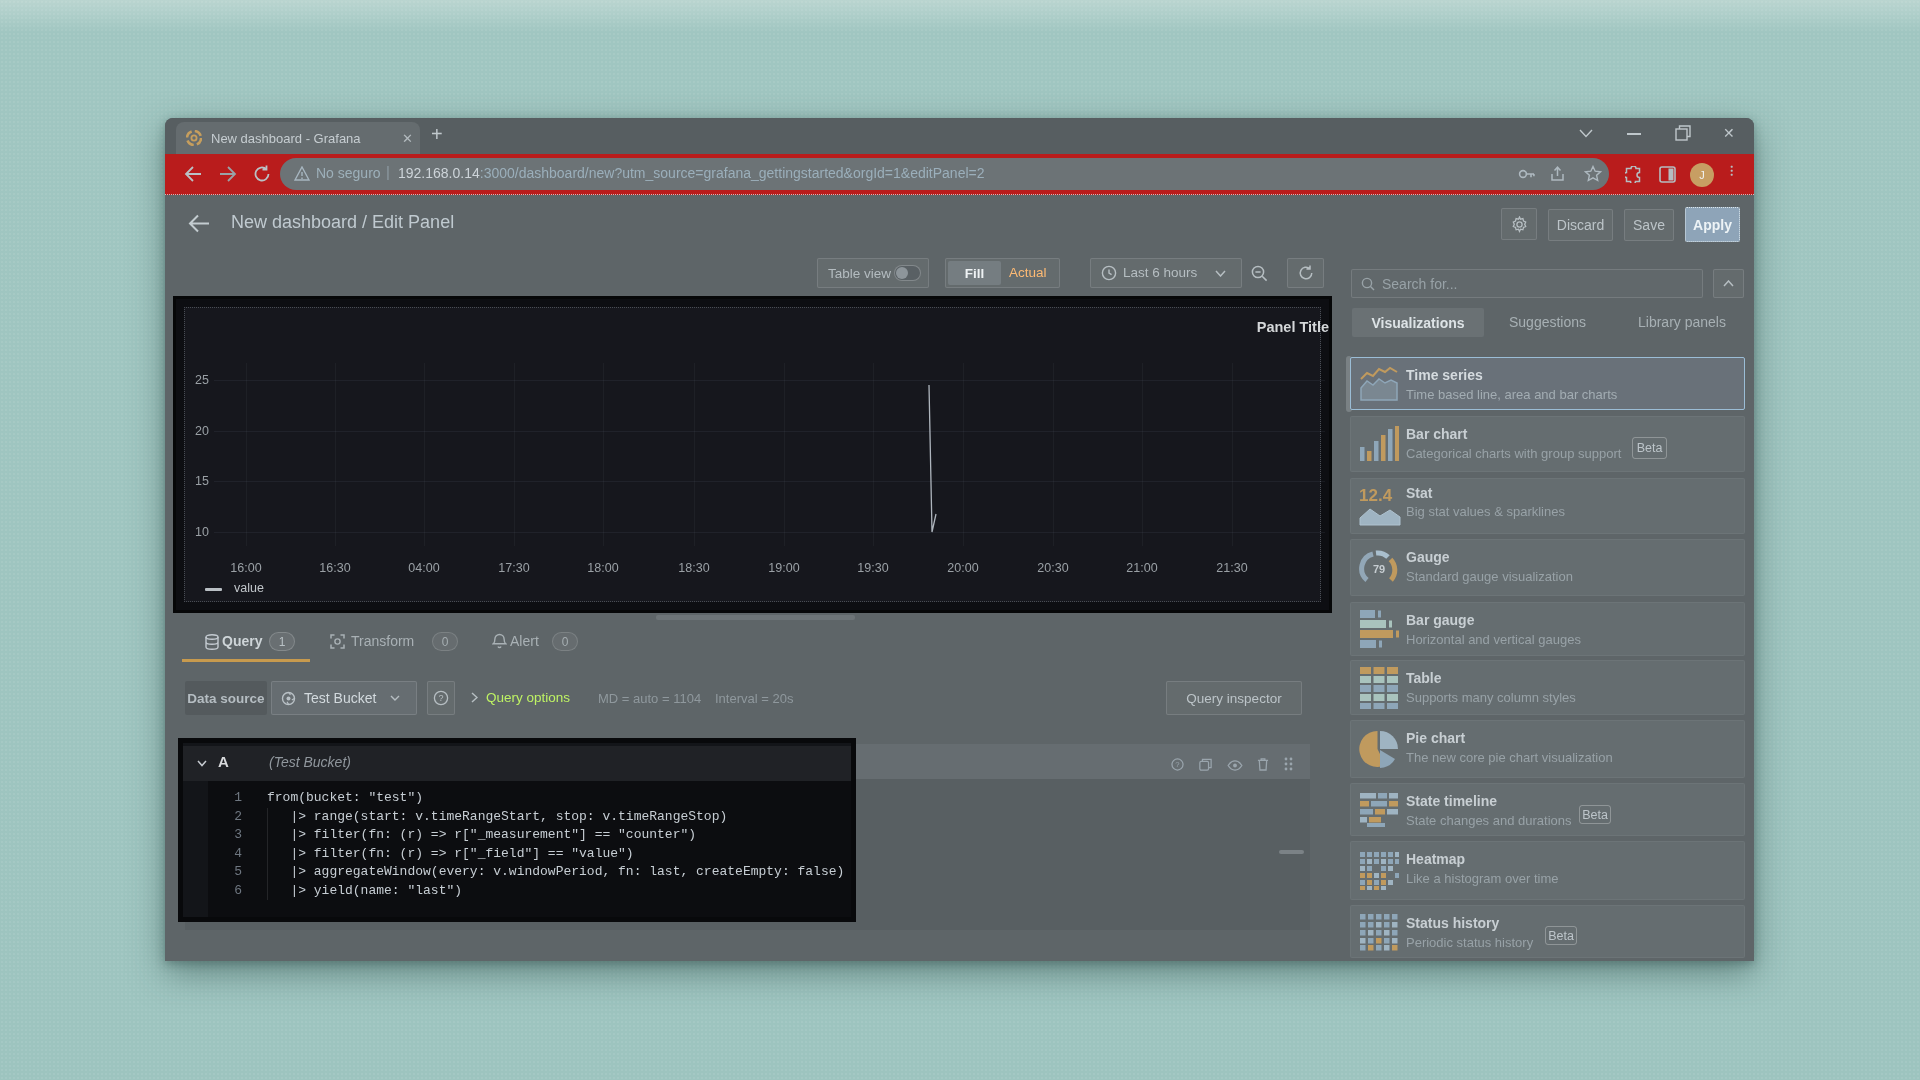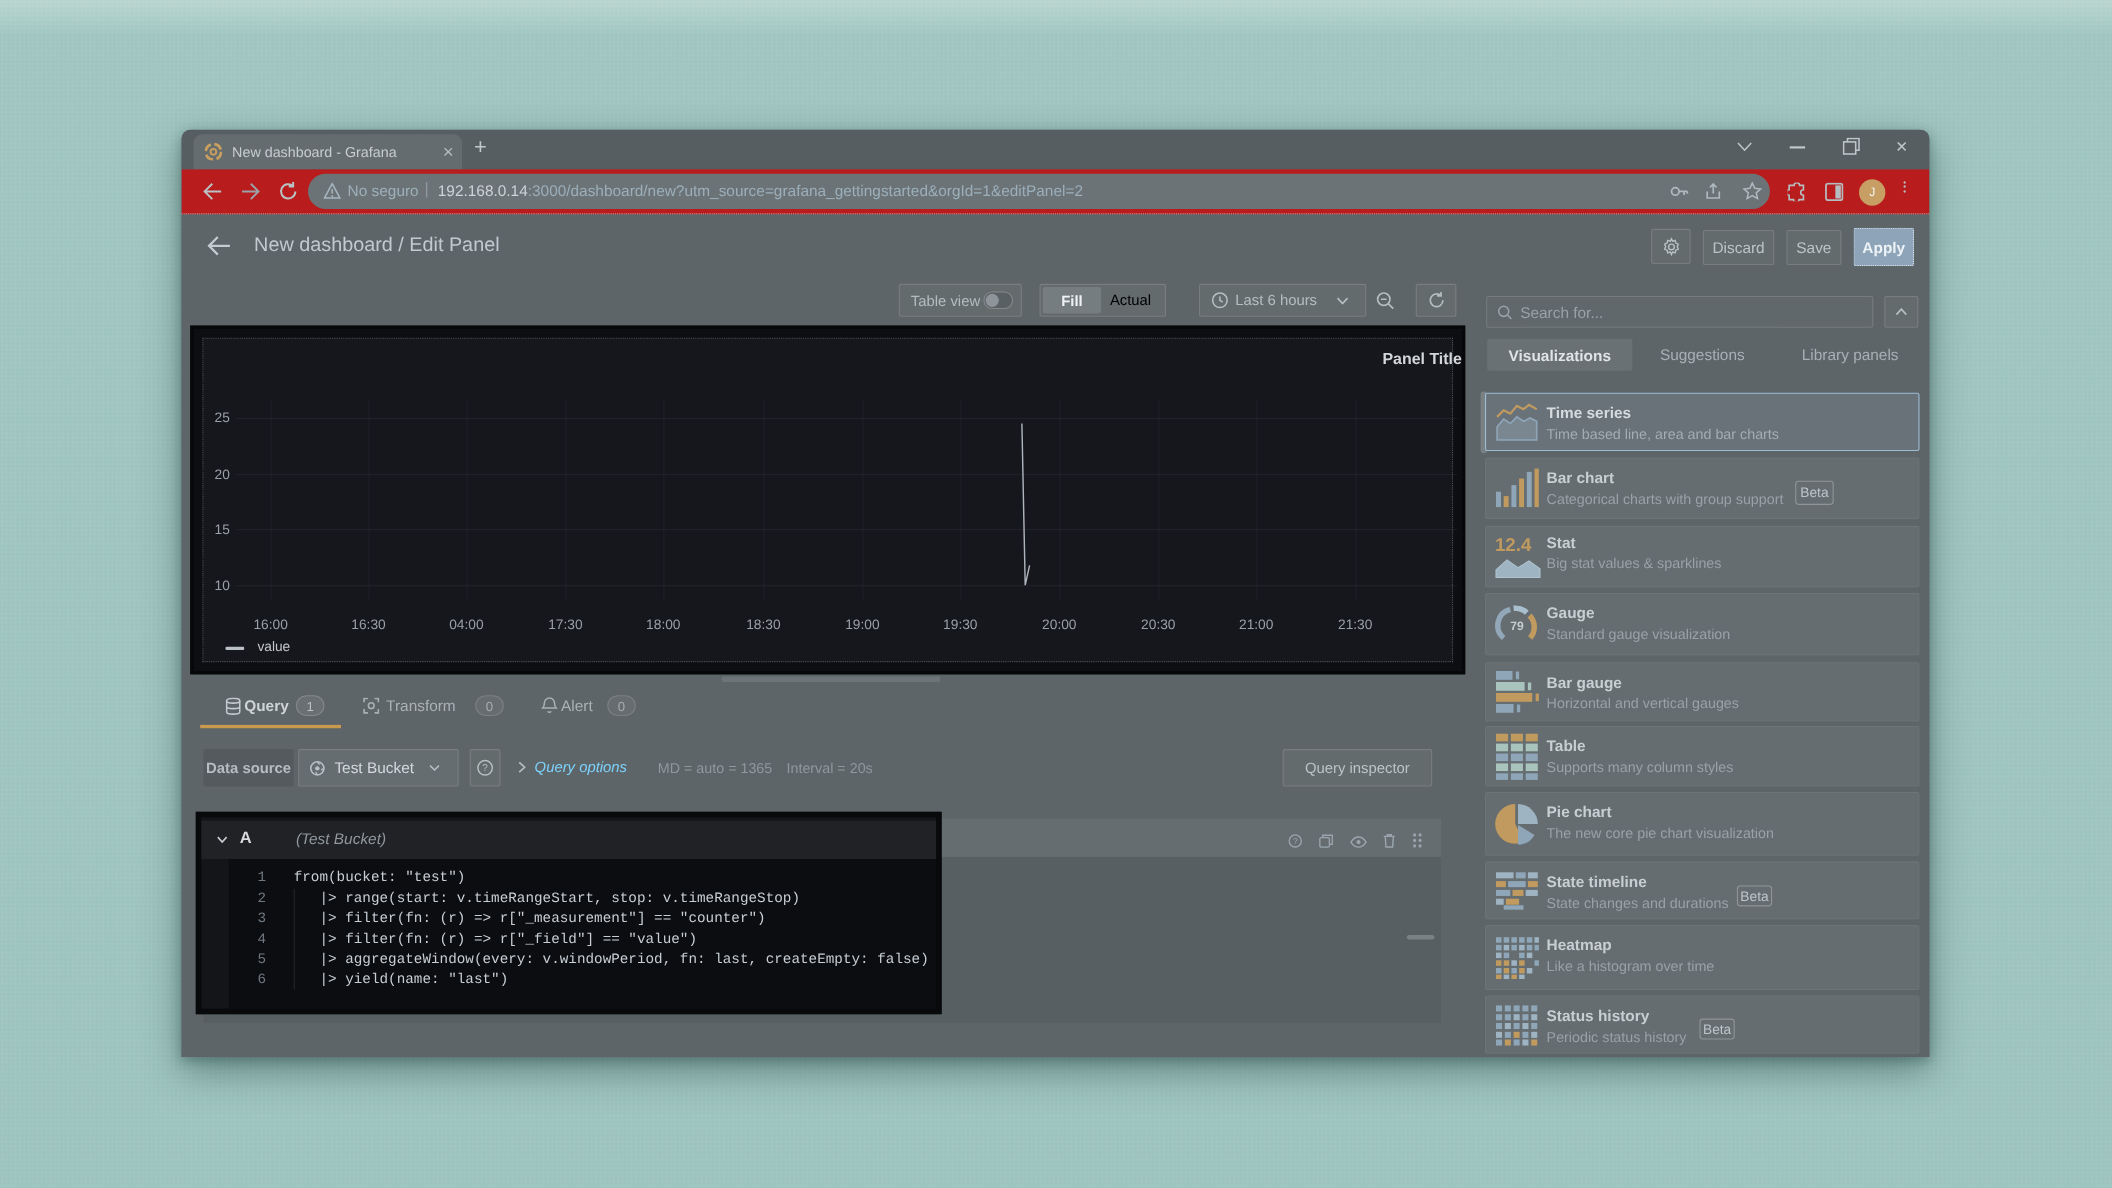--- a/index.html
+++ b/index.html
@@ -119,21 +119,21 @@
     </div>
     <div class="btn" style="left:1383px;top:14px;width:65px;height:32px;">Discard</div>
     <div class="btn" style="left:1459px;top:14px;width:50px;height:32px;">Save</div>
     <div class="btn" style="left:1520px;top:12px;width:55px;height:35px;background:#8ea4b8;border:1px dotted #dde7ed;color:#edf3f6;font-weight:bold;">Apply</div>
 
     <div class="btn" style="left:652px;top:63px;width:112px;height:30px;justify-content:flex-start;padding-left:10px;font-size:13.5px;color:#b4bcc0;">Table view</div>
     <div style="position:absolute;left:729px;top:70px;width:27px;height:16px;border-radius:9px;background:#596064;border:1px solid rgba(255,255,255,0.25);box-sizing:border-box;"></div>
     <div style="position:absolute;left:731px;top:72px;width:12px;height:12px;border-radius:50%;background:#8d959a;"></div>
     <div class="btn" style="left:780px;top:63px;width:115px;height:30px;padding:0;"></div>
     <div style="position:absolute;left:783px;top:66px;width:53px;height:24px;background:#757d81;border-radius:2px;color:#eef2f4;font-size:13.5px;font-weight:bold;display:flex;align-items:center;justify-content:center;">Fill</div>
-    <span style="position:absolute;left:844px;top:70px;font-size:13.5px;color:#000000;">Actual</span>
+    <span style="position:absolute;left:844px;top:70px;font-size:13.5px;color:#fdba74;">Actual</span>
     <div class="btn" style="left:925px;top:63px;width:152px;height:30px;padding:0;"></div>
     <svg style="position:absolute;left:936px;top:70px" width="16" height="16" viewBox="0 0 16 16">
         <circle cx="8" cy="8" r="6.6" fill="none" stroke="#b6bec2" stroke-width="1.4"></circle>
         <path d="M8 4.5 V8 l2.6 1.6" stroke="#b6bec2" stroke-width="1.4" fill="none"></path>
       </svg>
     <span style="position:absolute;left:958px;top:70px;font-size:13.5px;color:#b6bec2;">Last 6 hours</span>
     <svg style="position:absolute;left:1050px;top:75px" width="11" height="7" viewBox="0 0 11 7">
         <path d="M1 1 L5.5 6 L10 1" stroke="#b6bec2" stroke-width="1.5" fill="none"></path>
       </svg>
     <svg style="position:absolute;left:1086px;top:70px" width="17" height="17" viewBox="0 0 17 17">
@@ -225,22 +225,22 @@
     </div>
     <div class="btn" style="left:262px;top:563px;width:28px;height:34px;">
       <svg width="16" height="16" viewBox="0 0 16 16">
             <circle cx="8" cy="8" r="6.6" fill="none" stroke="#b6bec2" stroke-width="1.3"></circle>
             <text x="8" y="11.3" text-anchor="middle" font-size="9" fill="#b6bec2" font-family="Liberation Sans">?</text>
           </svg>
     </div>
     <svg style="position:absolute;left:306px;top:574px" width="7" height="11" viewBox="0 0 7 11">
           <path d="M1 1 L6 5.5 L1 10" stroke="#b6bec2" stroke-width="1.5" fill="none"></path>
         </svg>
-    <span style="position:absolute;left:321px;top:572px;font-size:13.5px;color:#7dd3fc;font-style:italic;">Query options</span>
-    <span style="position:absolute;left:433px;top:573px;font-size:13px;color:#8f989d;">MD = auto = 1365</span>
+    <span style="position:absolute;left:321px;top:572px;font-size:13.5px;color:#bef264;">Query options</span>
+    <span style="position:absolute;left:433px;top:573px;font-size:13px;color:#8f989d;">MD = auto = 1104</span>
     <span style="position:absolute;left:550px;top:573px;font-size:13px;color:#8f989d;">Interval = 20s</span>
     <div class="btn" style="left:1001px;top:563px;width:136px;height:34px;font-size:13.5px;">Query inspector</div>
 
     <div style="position:absolute;left:20px;top:626px;width:1125px;height:35px;background:#666d71;"></div>
     <div style="position:absolute;left:20px;top:661px;width:1125px;height:151px;background:#585f62;"></div>
     <div style="position:absolute;left:1114px;top:732px;width:25px;height:4px;background:#7b8286;border-radius:2px;"></div>
     <svg style="position:absolute;left:1006px;top:640px" width="13" height="13" viewBox="0 0 16 16">
           <circle cx="8" cy="8" r="6.8" fill="none" stroke="#9aa5ad" stroke-width="1.5"></circle>
           <text x="8" y="11.5" text-anchor="middle" font-size="9.5" fill="#9aa5ad" font-family="Liberation Sans">?</text>
         </svg>

